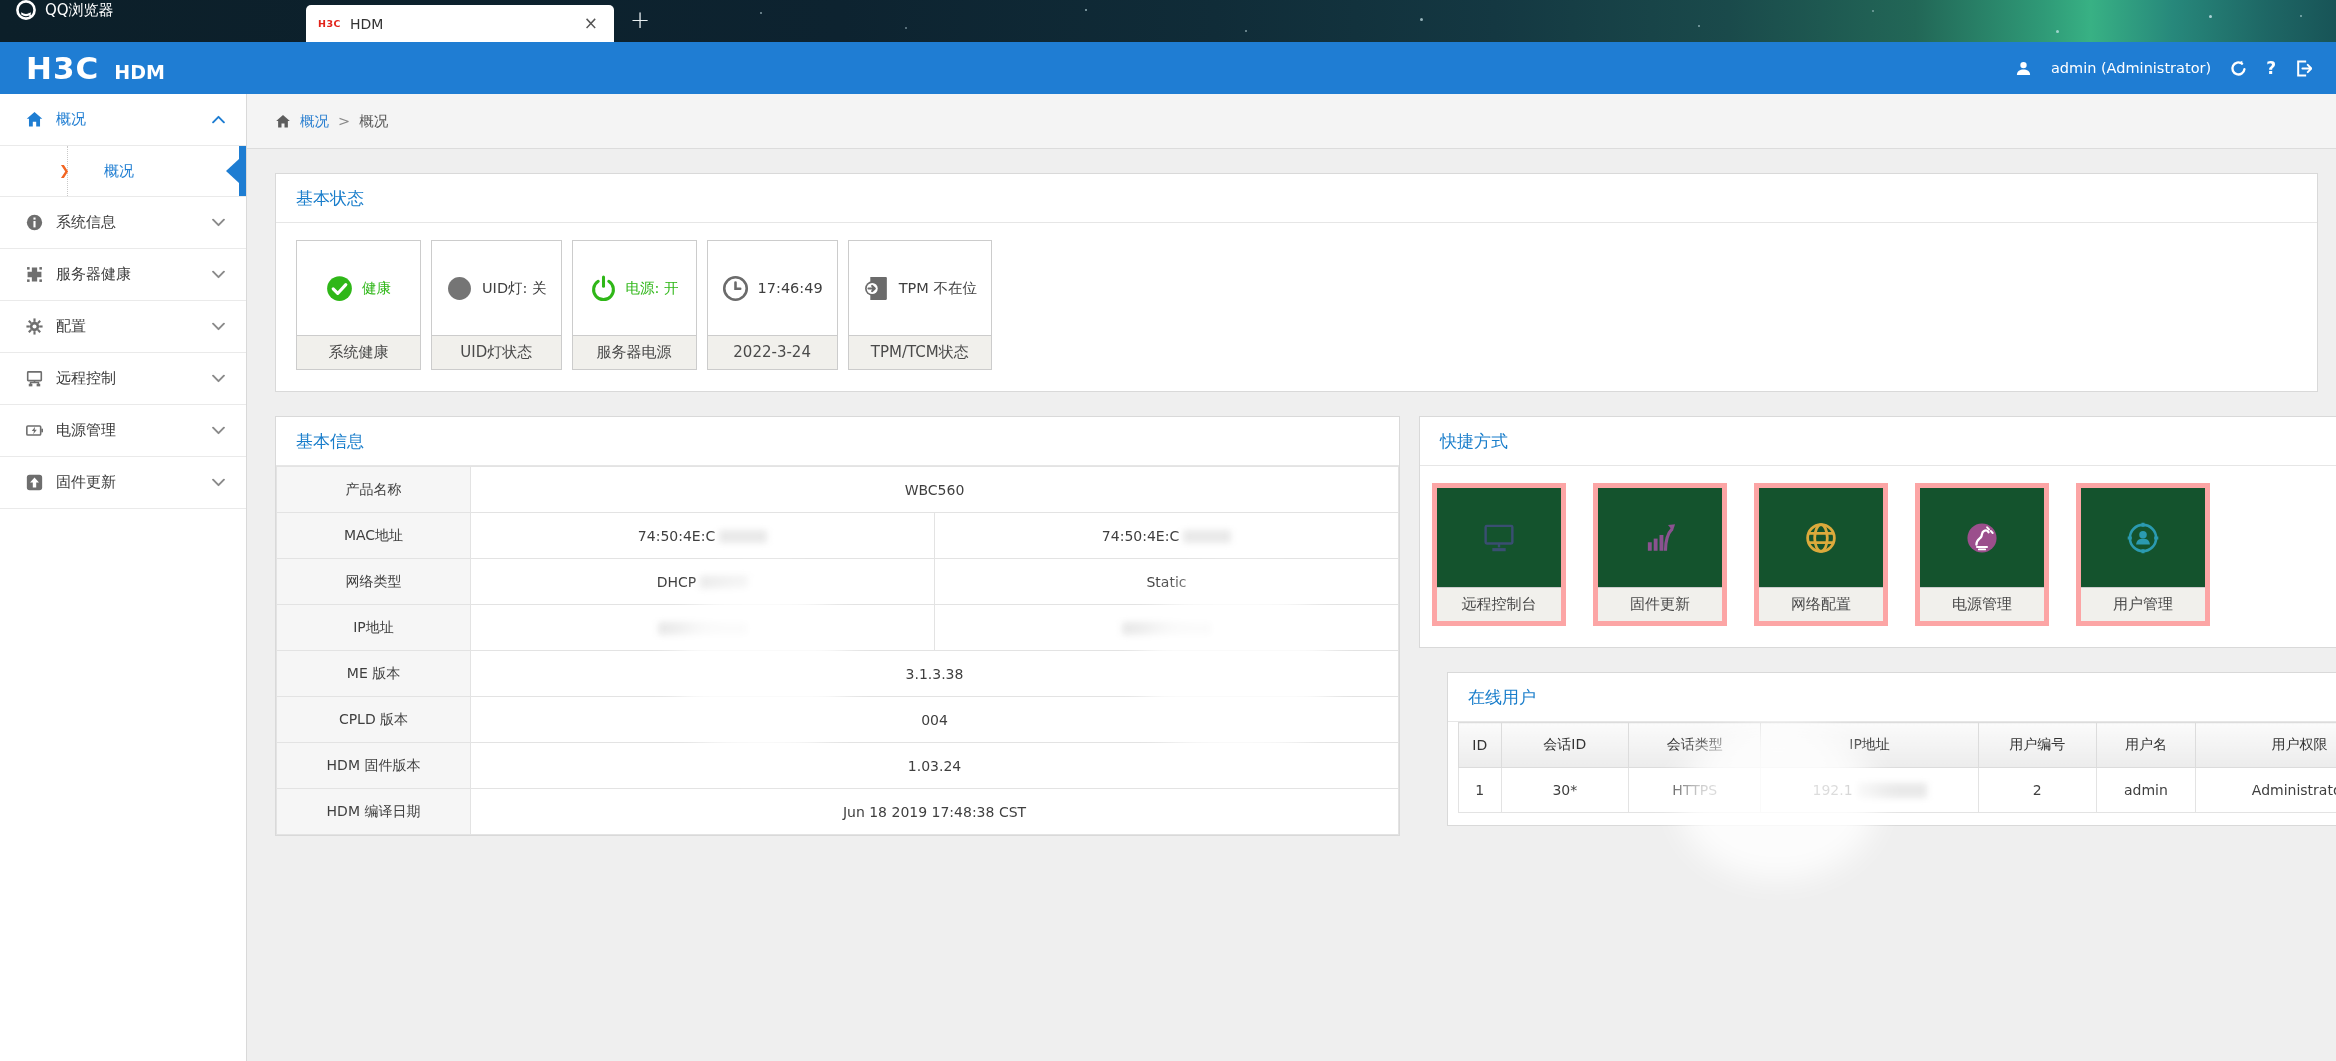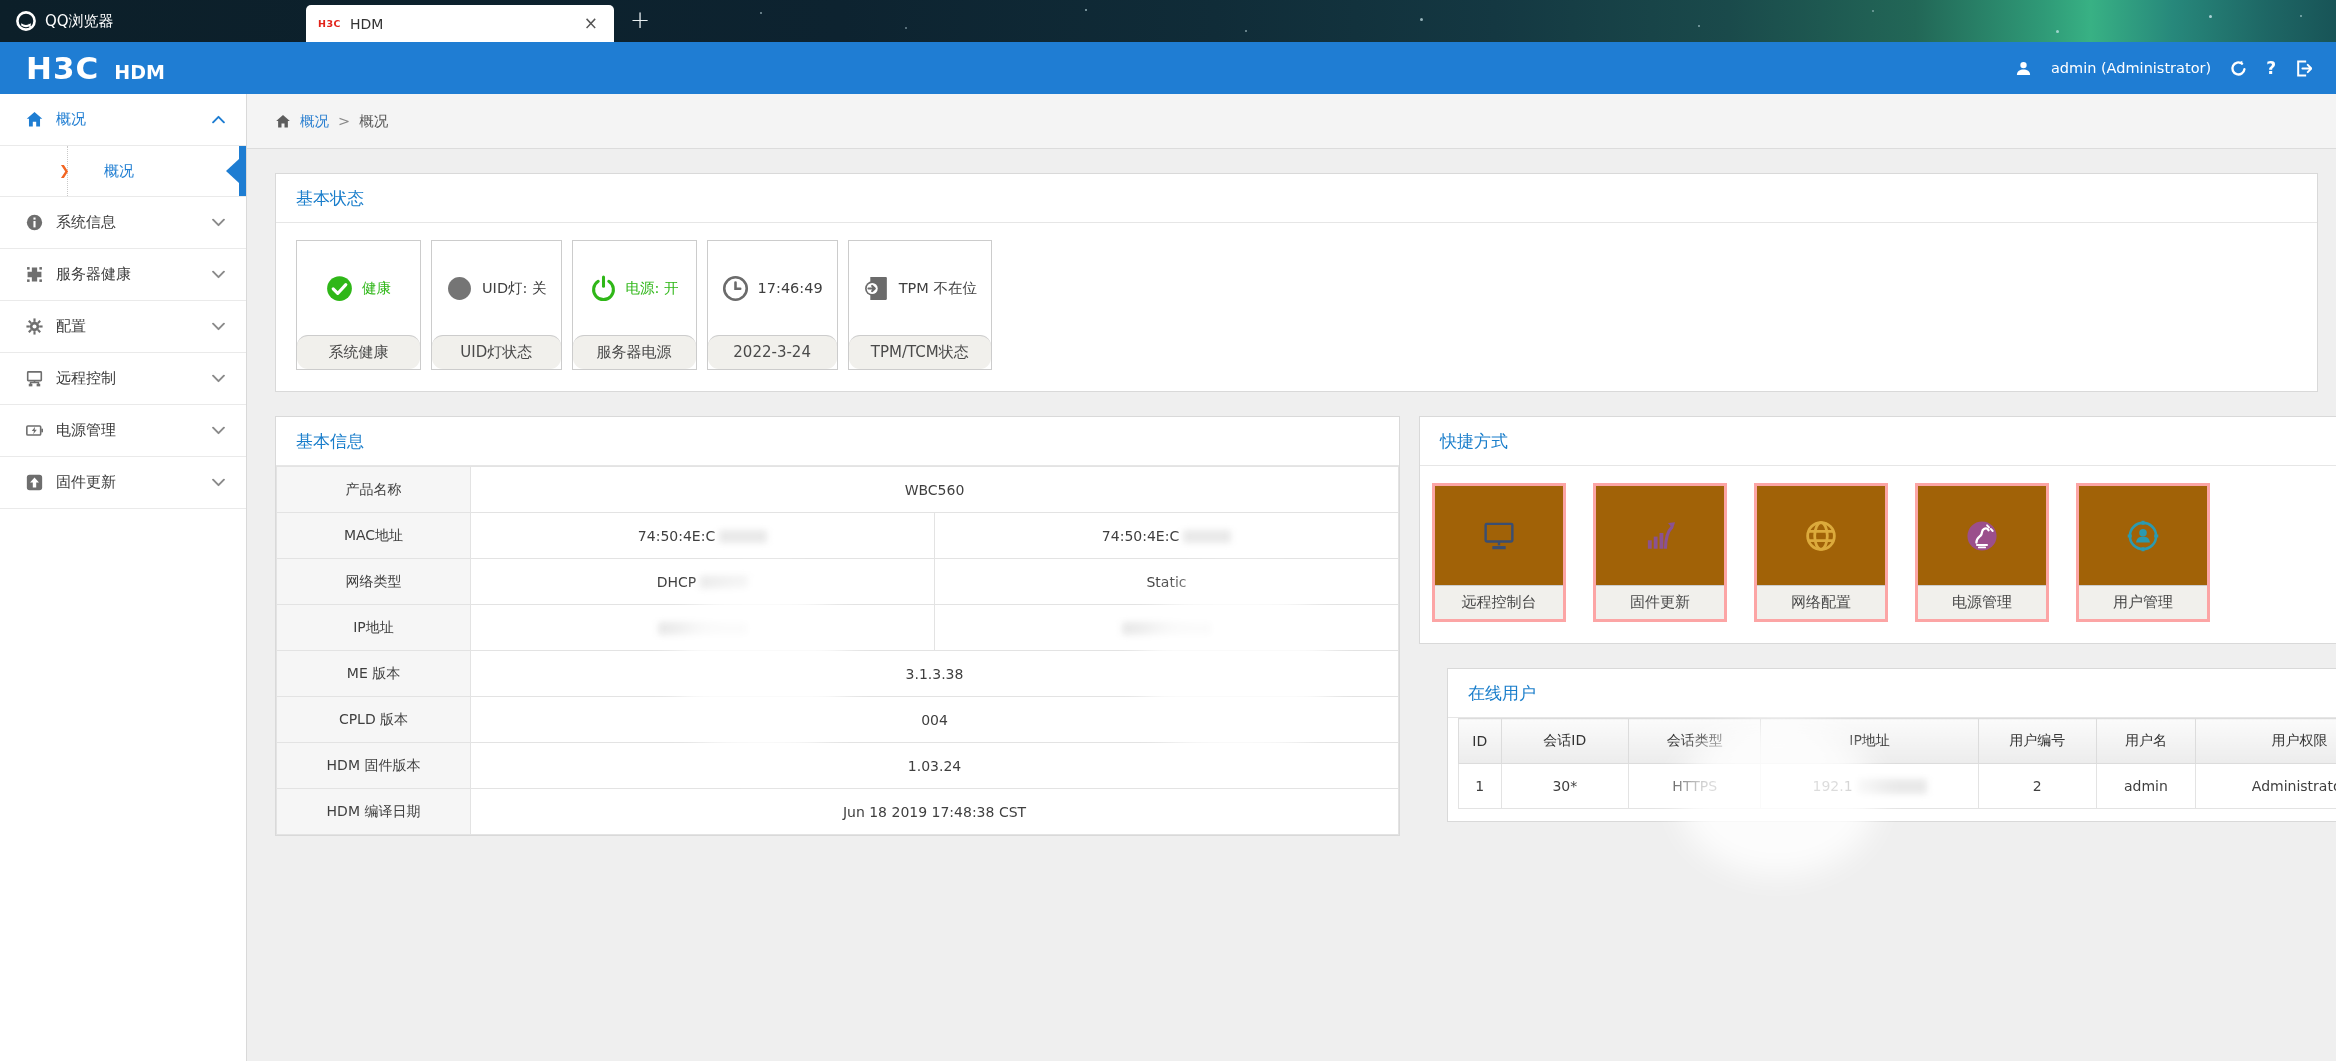--- a/index.html
+++ b/index.html
@@ -5,21 +5,21 @@
   * { margin:0; padding:0; box-sizing:border-box; }
   body {
     width:2336px; height:1061px; overflow:hidden;
     font-family:"DejaVu Sans","Liberation Sans",sans-serif;
     background:#fff; font-size:14px; color:#3f3f3f;
   }
   
   .tabbar {
     position:relative; height:42px;
     background:linear-gradient(90deg,#0c1f29 0%,#0d2330 36%,#102c38 52%,#143842 64%,#1a4a4b 74%,#226757 82%,#2f9a77 87.5%,#38b184 89.5%,#27887b 93%,#1e6765 97%,#185457 100%);
-    display:flex; align-items:center;
+    display:flex; align-items:flex-start;
   }
   .star { position:absolute; border-radius:50%; background:#cfe9ef; pointer-events:none; }
   .brand { display:flex; align-items:center; gap:9px; color:#fff; font-size:15px; padding-left:16px; }
   .brand svg { width:20px; height:20px; display:block; }
   .tab {
     position:absolute; left:306px; top:5px; width:308px; height:37px;
     background:#fff; border-radius:5px 5px 0 0;
     display:flex; align-items:center; padding:0 12px; cursor:default;
   }
   .tab-favicon { color:#e2231a; font-weight:bold; font-size:9.5px; letter-spacing:.5px; }
@@ -81,31 +81,31 @@
   .cards { display:flex; gap:10px; padding:17px 20px 21px; }
   .scard { border:1px solid #ccc; min-width:125px; text-align:center; background:#fff; }
   .scard-body { height:94px; display:flex; align-items:center; justify-content:center; gap:9px; padding:0 14px; }
   .scard-body .sicon { width:27px; height:27px; display:inline-flex; flex:none; }
   .scard-body .sicon svg { width:100%; height:100%; }
   .slabel { font-size:14.5px; white-space:nowrap; }
   .c-green { color:#2fb718; }
   .c-dark { color:#3f3f3f; }
   .scard-foot {
     border-top:1px solid #ccc; background:#f1f0ec; height:34px; line-height:33px;
-    font-size:15px; color:#4a4a4a; padding:0 10px; white-space:nowrap;border-radius:11px;
+    font-size:15px; color:#4a4a4a; padding:0 10px; white-space:nowrap;
   }
   .row2 { display:flex; gap:19px; align-items:flex-start; }
   .panel-info { width:1125px; flex:none; position:relative; }
   table.info { width:100%; border-collapse:collapse; table-layout:fixed; }
   table.info td { border:1px solid #e3e3e3; height:46px; font-size:14px; color:#3f3f3f; text-align:center; }
   td.ilabel { background:#f6f6f6; width:194px; }
   .col-right { width:996px; flex:none; display:flex; flex-direction:column; }
   .panel-shortcuts { margin-bottom:24px; }
   .qcards { display:flex; gap:27px; padding:17px 12px 21px; }
-  .qcard { width:134px; border:3px solid #fca5a5; text-align:center; background:#a16207; cursor:pointer; }
+  .qcard { width:134px; border:5px solid #fca5a5; text-align:center; background:#14532d; cursor:pointer; }
   .qcard-body { height:99px; display:flex; align-items:center; justify-content:center; }
   .qcard-body .qicon { width:34px; height:34px; display:inline-flex; }
   .qcard-body .qicon svg { width:100%; height:100%; }
   .qcard-foot {
     border-top:1px solid #ccc; background:#f1f0ec; height:34px; line-height:33px;
     font-size:15px; color:#4a4a4a; white-space:nowrap;
   }
   .panel-users { position:relative;margin-left:28px; }
   table.users { width:calc(100% - 20px); margin:0 10px 12px; border-collapse:collapse; table-layout:fixed; }
   table.users th {

